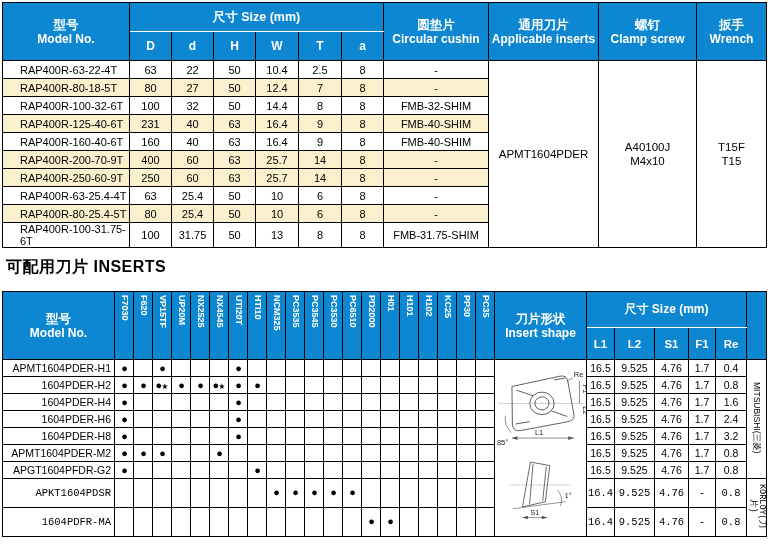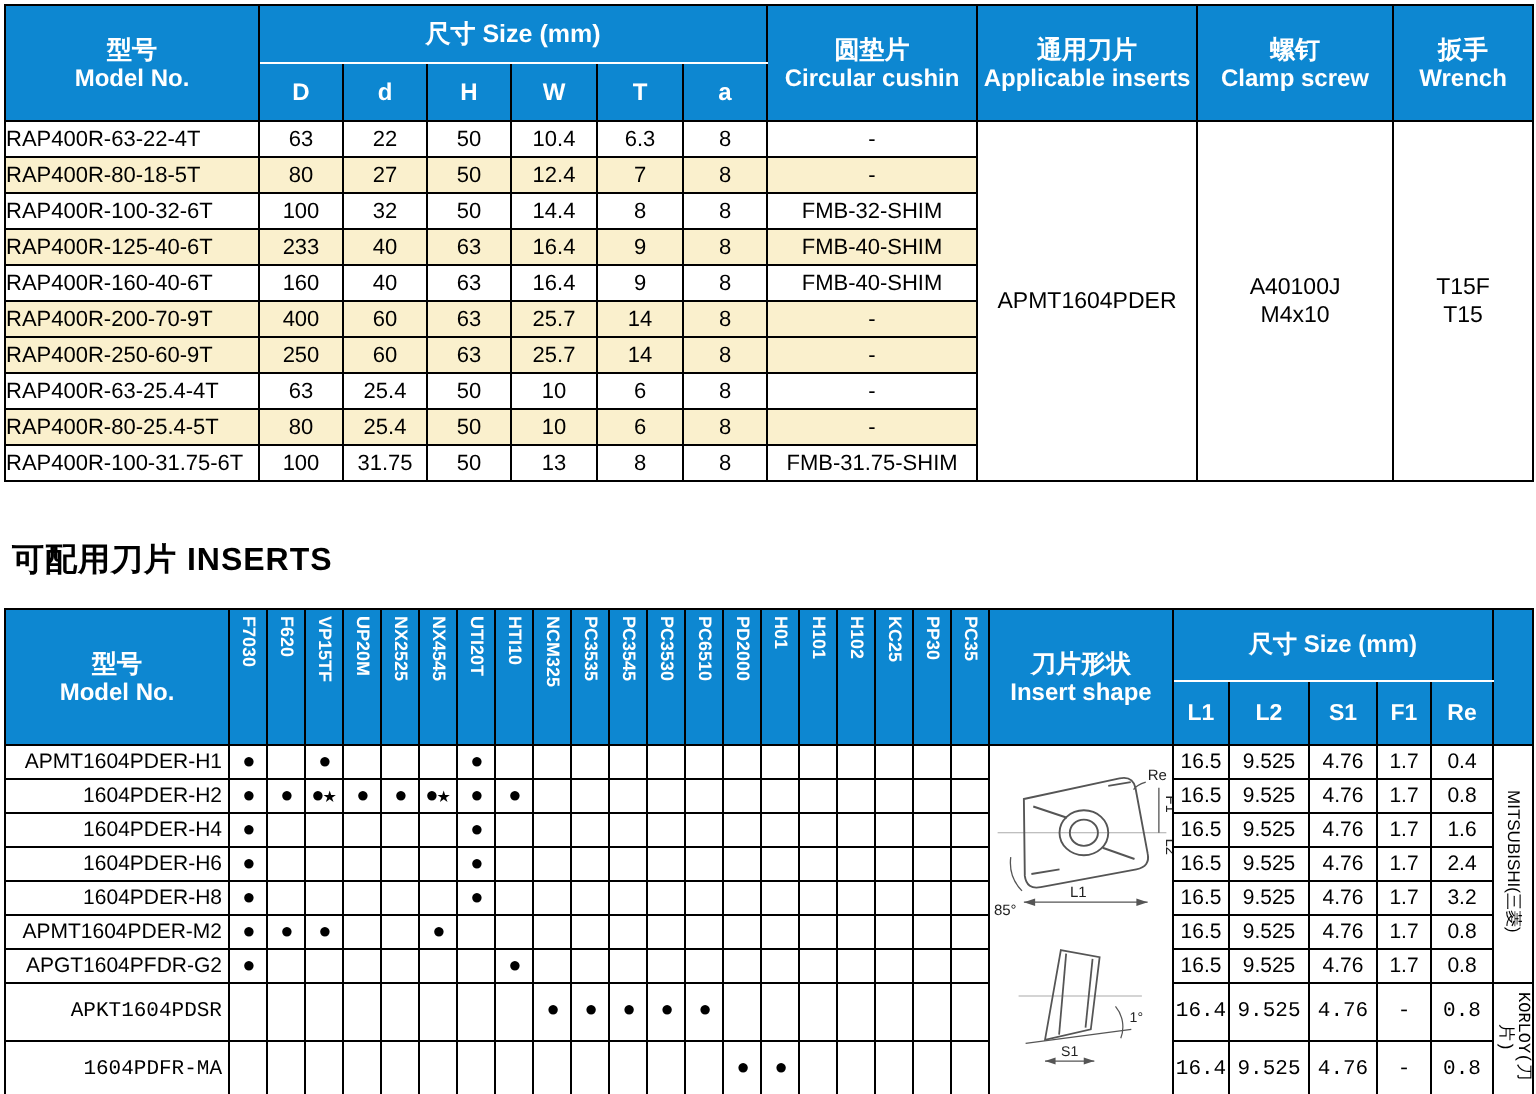--- a/index.html
+++ b/index.html
@@ -9,26 +9,26 @@
   th,td{border:1px solid #000;padding:0;overflow:hidden;}
   thead th{background:#0d87d1;color:#fff;font-weight:bold;text-align:center;vertical-align:middle;}
   .zh{font-size:12.5px;line-height:14px;}
   .en{font-size:12px;line-height:14px;}
   
   .t1 thead tr{height:29px;}
   .t1 tbody tr{height:18px;}
   .t1 td{font-size:11px;text-align:center;vertical-align:middle;background:#fff;}
   .size-h{border-bottom-color:#fff;font-size:12.5px;}
   .subhead th{border-top-color:#fff;font-size:12px;}
-  td.model-cell{text-align:left;padding-left:0;}
+  td.model-cell{text-align:left;padding-left:17px;}
   td.cream{background:#faf0cd;}
   td.merged-cell{font-size:11.5px;background:#fff;}
   td.merged-cell div{line-height:14px;}
   
-  .section-title{font-size:16px;font-weight:bold;margin:29px 0 13px 4px;letter-spacing:0.5px;}
+  .section-title{font-size:16px;font-weight:bold;margin:9px 0 13px 4px;letter-spacing:0.5px;}
   
   .t2 thead tr.hrow1{height:36px;}
   .t2 thead tr.subhead{height:32px;}
   .t2 tbody tr{height:17px;}
   .t2 tbody tr.tall{height:29px;font-family:Liberation Mono, monospace;}
   .t2 td{font-size:10.5px;text-align:center;vertical-align:middle;background:#fff;}
   .t2 .size-h{font-size:12px;}
   .t2 .subhead th{font-size:11.5px;}
   th.grade-h{vertical-align:top;}
   .vtext{writing-mode:vertical-rl;text-orientation:sideways;font-size:9px;font-weight:bold;line-height:1;white-space:nowrap;display:inline-block;padding-top:3px;color:#fff;}
@@ -99,21 +99,21 @@
         <th>a</th>
       </tr>
     </thead>
     <tbody id="t1-body">
         <tr>
           <td class="model-cell">RAP400R-63-22-4T</td>
           <td class="num">63</td>
           <td class="num">22</td>
           <td class="num">50</td>
           <td class="num">10.4</td>
-          <td class="num">6.3</td>
+          <td class="num">2.5</td>
           <td class="num">8</td>
           <td class="num">-</td>
           <td class="merged-cell" rowspan="10">APMT1604PDER</td>
           <td class="merged-cell" rowspan="10">
             <div>A40100J</div>
             <div>M4x10</div>
           </td>
           <td class="merged-cell cream" rowspan="10">
             <div>T15F</div>
             <div>T15</div>
@@ -134,21 +134,21 @@
           <td class="num">100</td>
           <td class="num">32</td>
           <td class="num">50</td>
           <td class="num">14.4</td>
           <td class="num">8</td>
           <td class="num">8</td>
           <td class="num">FMB-32-SHIM</td>
         </tr>
         <tr>
           <td class="model-cell cream">RAP400R-125-40-6T</td>
-          <td class="num cream">233</td>
+          <td class="num cream">231</td>
           <td class="num cream">40</td>
           <td class="num cream">63</td>
           <td class="num cream">16.4</td>
           <td class="num cream">9</td>
           <td class="num cream">8</td>
           <td class="num cream">FMB-40-SHIM</td>
         </tr>
         <tr>
           <td class="model-cell">RAP400R-160-40-6T</td>
           <td class="num">160</td>

